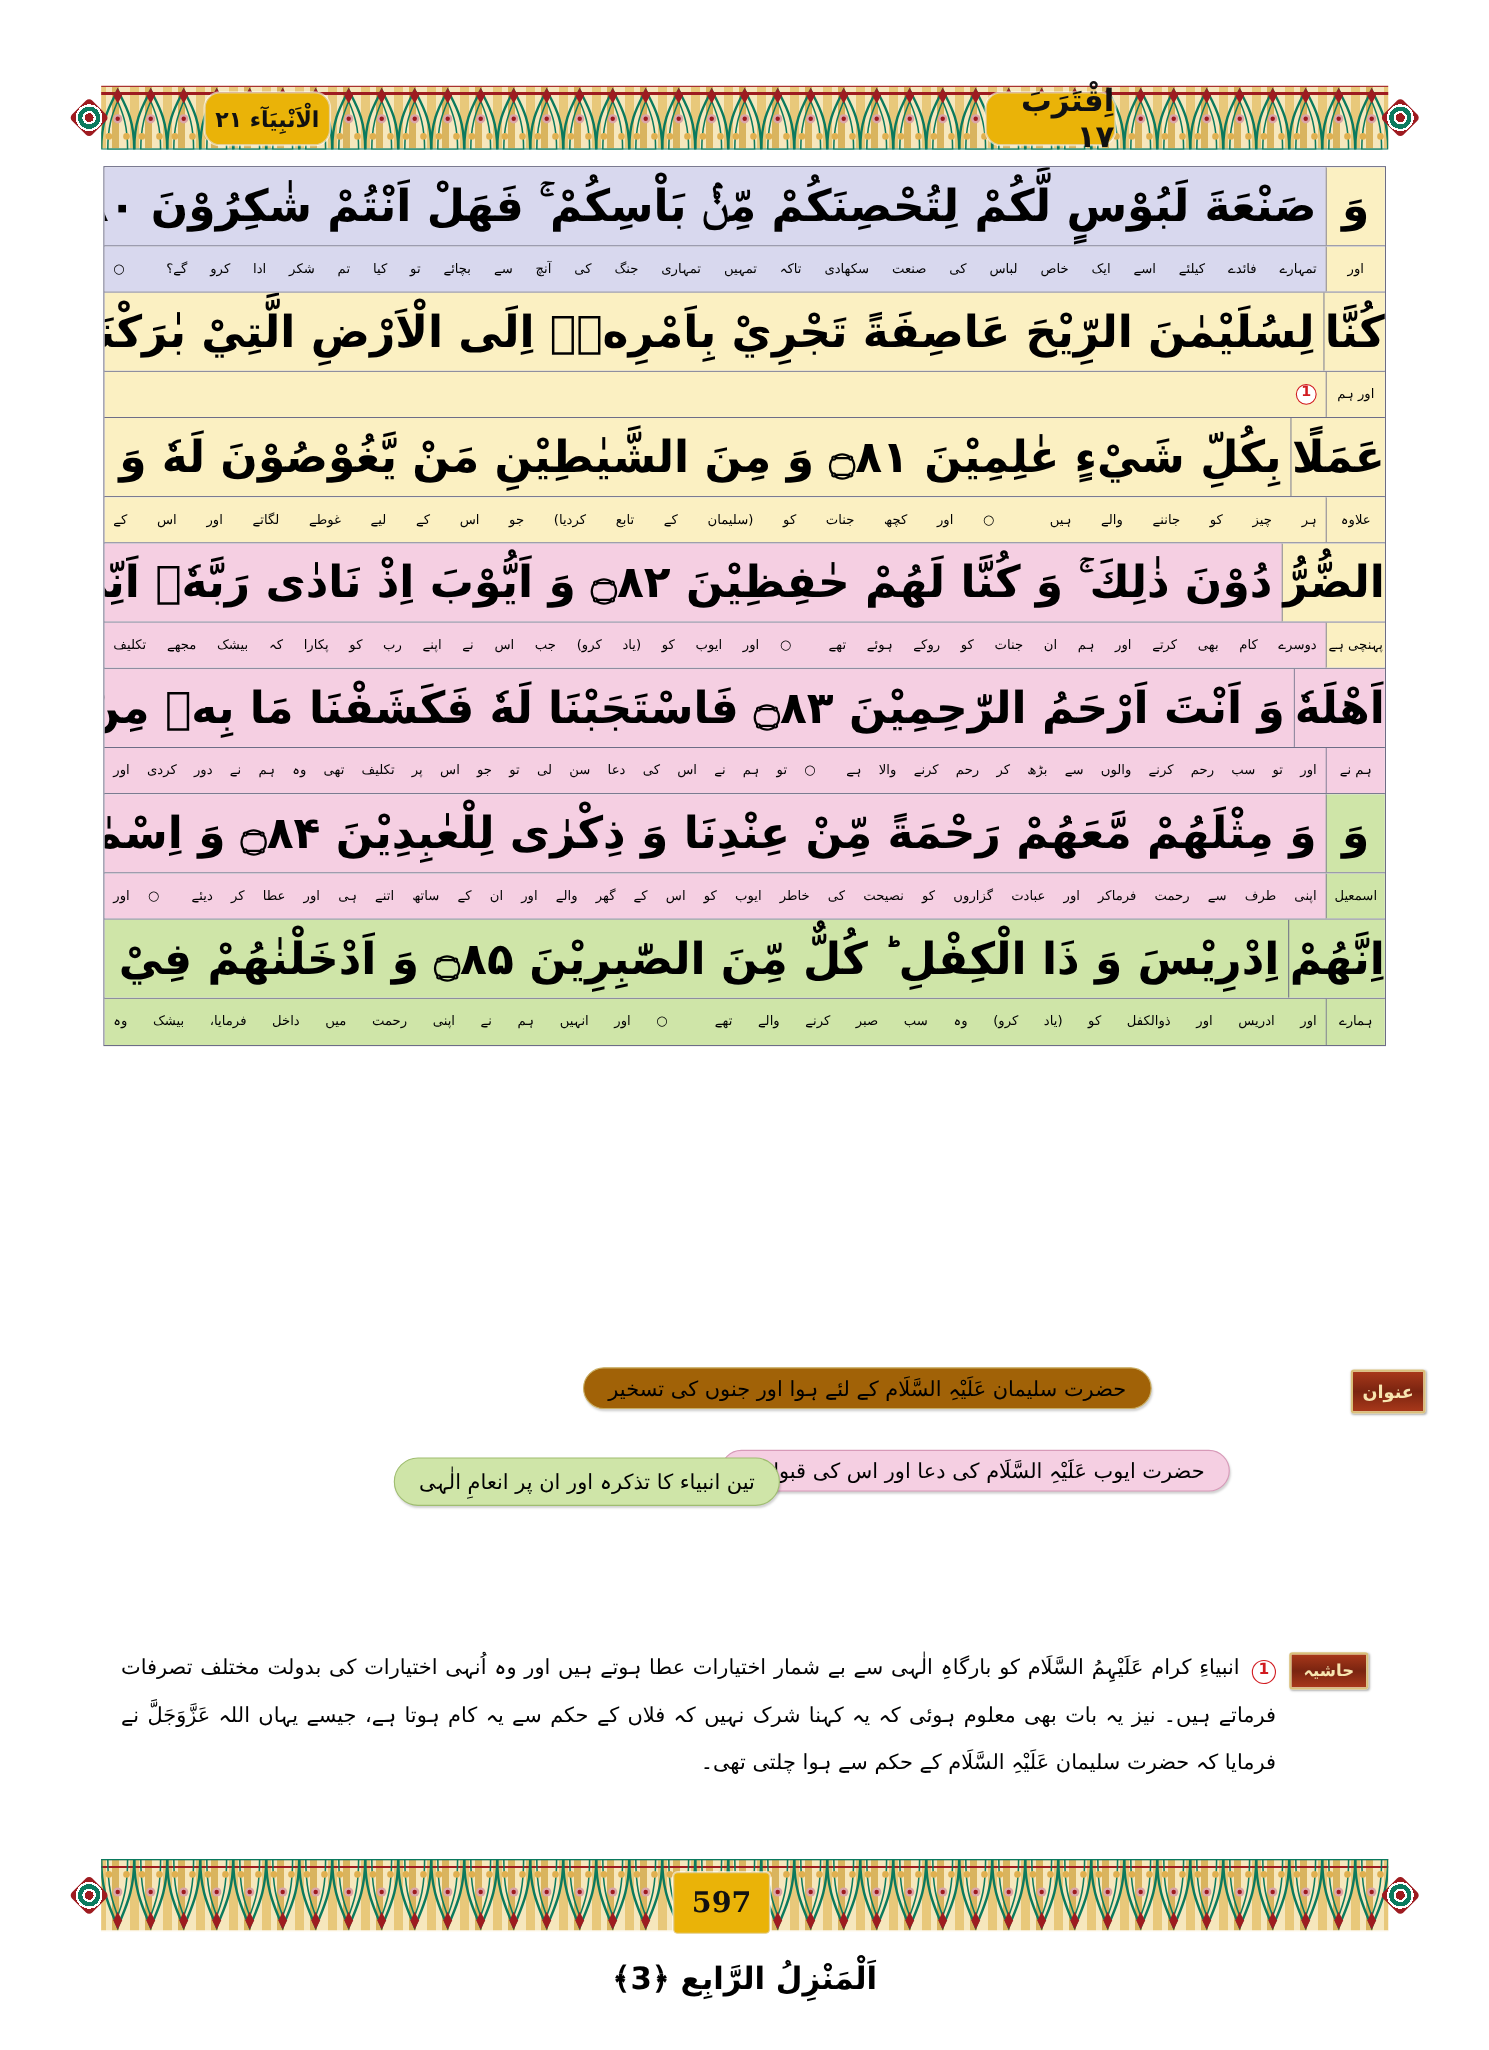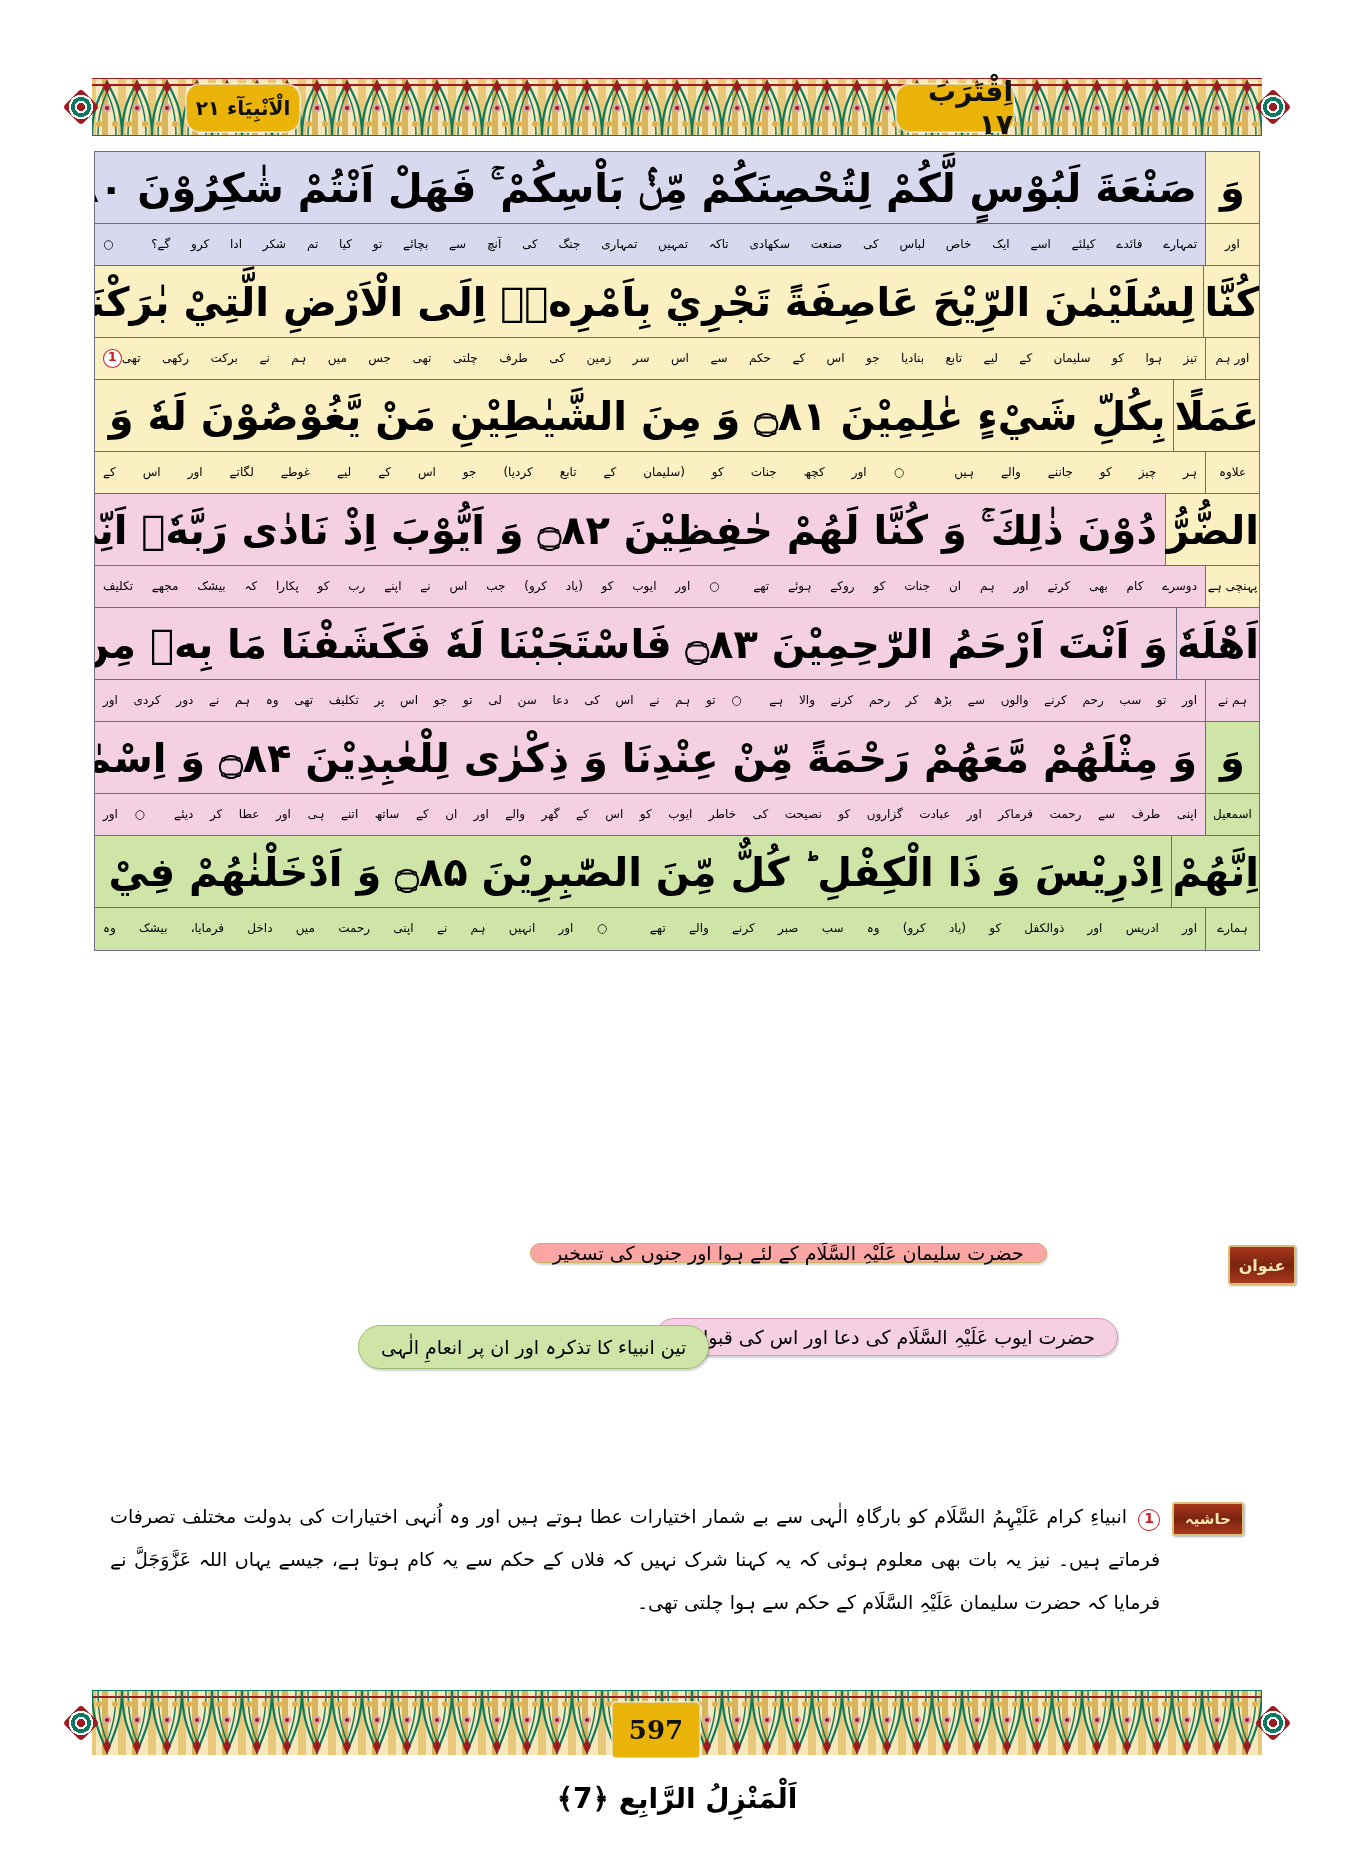--- a/index.html
+++ b/index.html
@@ -212,21 +212,21 @@
     padding: 0 22px;
     box-sizing: border-box;
     font-family: "DejaVu Sans", "Liberation Sans", sans-serif;
     font-size: 19px;
     color: #000;
     direction: rtl;
     white-space: nowrap;
     border: 1px solid #b9a86a;
     box-shadow: 1px 2px 2px rgba(0,0,0,0.18);
   }
-  .pill.p1 { left: 530px; top: 1243px; height: 20px; background: #fca5a5; border-color: #c9ae63; }
+  .pill.p1 { left: 530px; top: 1243px; height: 38px; background: #a16207; border-color: #c9ae63; }
   .pill.p2 { left: 655px; top: 1318px; height: 38px; background: #f5cfe2; border-color: #d79ab8; }
   .pill.p3 { left: 358px; top: 1325px; height: 44px; background: #cfe5a8; border-color: #9fbd70; }
 
   .badge {
     position: absolute;
     display: flex;
     align-items: center;
     justify-content: center;
     background: linear-gradient(to bottom, #a8381a 0%, #7a2410 50%, #a8381a 100%);
     color: #f7e5b0;
@@ -369,21 +369,20 @@
       </div>
       <div class="main-cell c-yel">
         <div class="ar-text">لِسُلَيْمٰنَ الرِّيْحَ عَاصِفَةً تَجْرِيْ بِاَمْرِهٖۤ اِلَى الْاَرْضِ الَّتِيْ بٰرَكْنَا فِيْهَا ؕ وَ</div>
       </div>
     </div>
     <div class="row trans">
       <div class="lead-cell c-yel">
         <div class="ur-text">اور ہم</div>
       </div>
       <div class="main-cell c-yel">
-        <div class="ur-text">تیز ہوا کو سلیمان کے لیے تابع بنادیا جو اس کے حکم سے اس سر زمین کی طرف چلتی تھی جس میں ہم نے برکت رکھی تھی</div>
         <span class="fn-ref">1</span>
       </div>
     </div>
     <div class="row ayah">
       <div class="lead-cell c-yel">
         <div class="ar-text">عَمَلًا</div>
       </div>
       <div class="main-cell c-yel">
         <div class="ar-text">بِكُلِّ شَيْءٍ عٰلِمِيْنَ ۝۸۱ وَ مِنَ الشَّيٰطِيْنِ مَنْ يَّغُوْصُوْنَ لَهٗ وَ يَعْمَلُوْنَ</div>
       </div>
@@ -524,13 +523,13 @@
       <use href="#motif-bot" x="1080"></use>
         <use href="#motif-bot" x="1110"></use>
         <use href="#motif-bot" x="1140"></use>
     </g>
   </svg>
   <span class="end-cap left"></span>
   <span class="end-cap right"></span>
 </div>
 
 <div class="cartouche pageno">597</div>
-<div id="manzil">اَلْمَنْزِلُ الرَّابِع ﴿7﴾</div>
+<div id="manzil">اَلْمَنْزِلُ الرَّابِع ﴿3﴾</div>
 
 </body></html>

